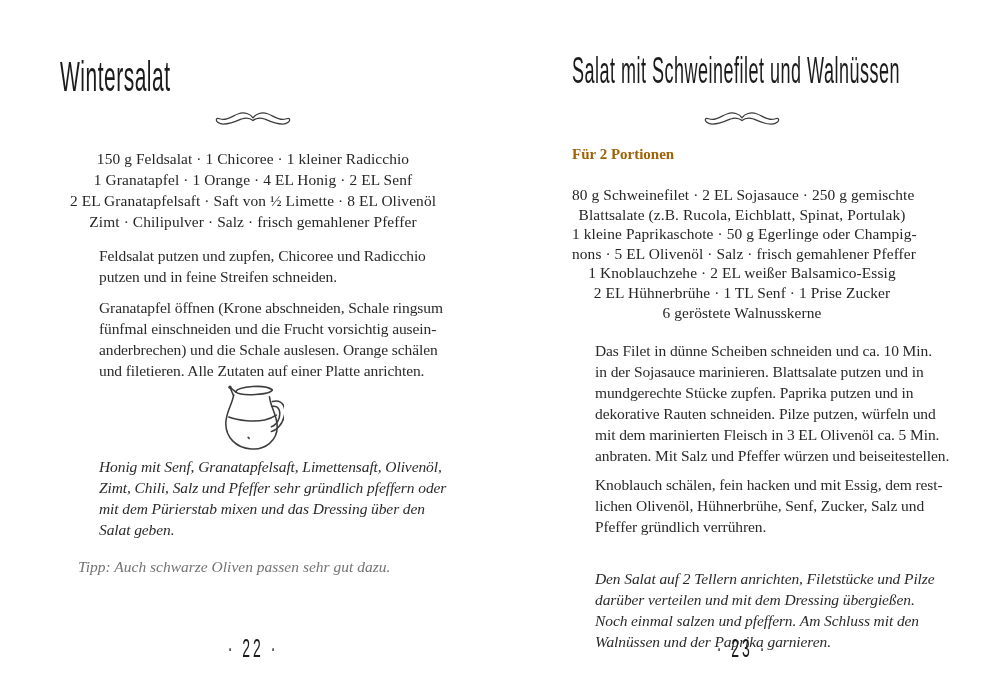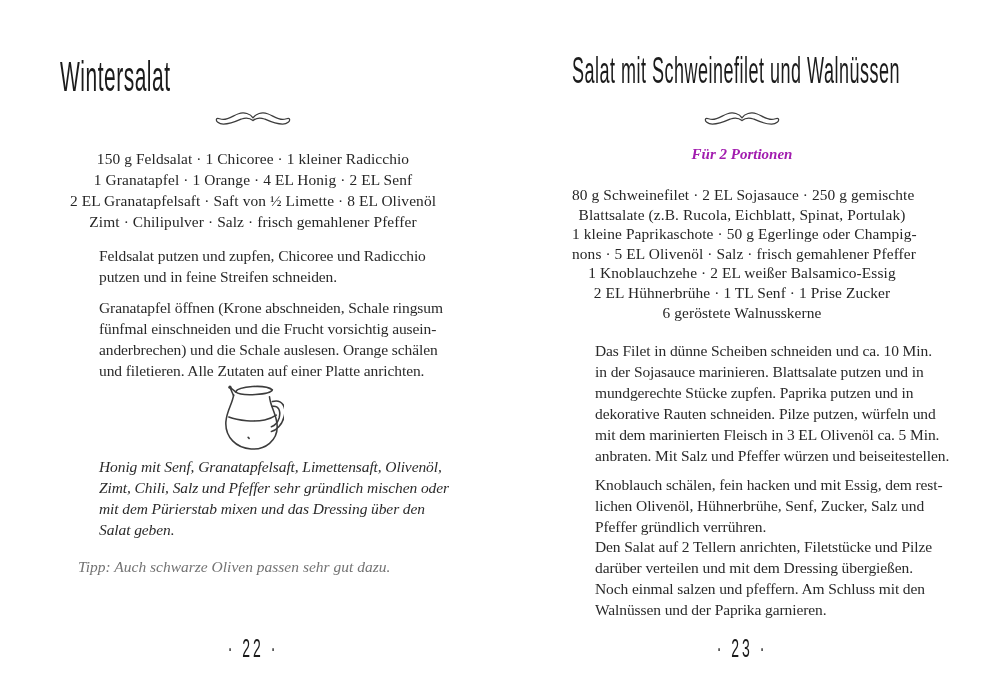--- a/index.html
+++ b/index.html
@@ -31,22 +31,22 @@
   }
   #page-left  .recipe-title { top:52px; }
   #page-left  .recipe-title .stretch { font-size:21px; }
   #page-right .recipe-title { top:50px; }
   #page-right .recipe-title .stretch { font-size:18px; }
 
   .divider { top:106px; text-align:center; }
   .divider svg { display:inline-block; }
 
   .serving-note {
-    top:146px; text-align:center;
-    font-style:italic; font-weight:600; font-size:15px; color:#a21caf;
+    top:146px; text-align:left;
+    font-weight:600; font-size:15px; color:#a16207;
   }
 
   .ingredients {
     text-align:center;
     font-size:15.4px;
     letter-spacing:0.1px;
     color:#262626;
   }
   #page-left  .ingredients { top:148px; line-height:21px; }
   #page-right .ingredients { top:185px; line-height:19.6px; }
@@ -60,21 +60,21 @@
   }
   .paragraph div { white-space:nowrap;margin-left:21px; }
   #page-left  .paragraph { left:18px; right:auto; width:368px; }
   #page-right .paragraph { left:2px;  right:auto; width:346px; }
 
   #para-l1 { top:245px; }
   #para-l2 { top:297px; }
   #para-l3 { top:456px;font-style:italic; }
   #para-r1 { top:340px; }
   #para-r2 { top:474px; }
-  #para-r3 { top:536px; }
+  #para-r3 { top:568px;font-style:italic; }
 
   .tip {
     top:558px; left:18px; right:auto; width:368px;
     font-style:italic; font-size:15.5px; color:#737373;
     white-space:nowrap;
   }
 
   .illustration { top:382px; text-align:center; }
 
   .page-number { top:632px; text-align:center; color:#1b1b1b; }
@@ -134,21 +134,21 @@
           <path d="M52 20 C62 17 67 26 64 36 C62 44 56 50 51 51"></path>
           <path d="M52 25 C58 24 61 29 59 37 C57 43 54 45 51 46"></path>
           <path d="M7 36 C17 40 34 41 44 39 C49 38 53 36 56 34"></path>
           <path d="M27 57 L28 58"></path>
         </g>
       </svg>
     </div>
 
     <div class="abs paragraph" id="para-l3">
         <div>Honig mit Senf, Granatapfelsaft, Limettensaft, Olivenöl,</div>
-        <div>Zimt, Chili, Salz und Pfeffer sehr gründlich mischen oder</div>
+        <div>Zimt, Chili, Salz und Pfeffer sehr gründlich pfeffern oder</div>
         <div>mit dem Pürierstab mixen und das Dressing über den</div>
         <div>Salat geben.</div>
       </div>
 
     <div class="abs tip">Tipp: Auch schwarze Oliven passen sehr gut dazu.</div>
 
     <div class="abs page-number">
       <span class="stretch">· 22 ·</span>
     </div>
   </div>

